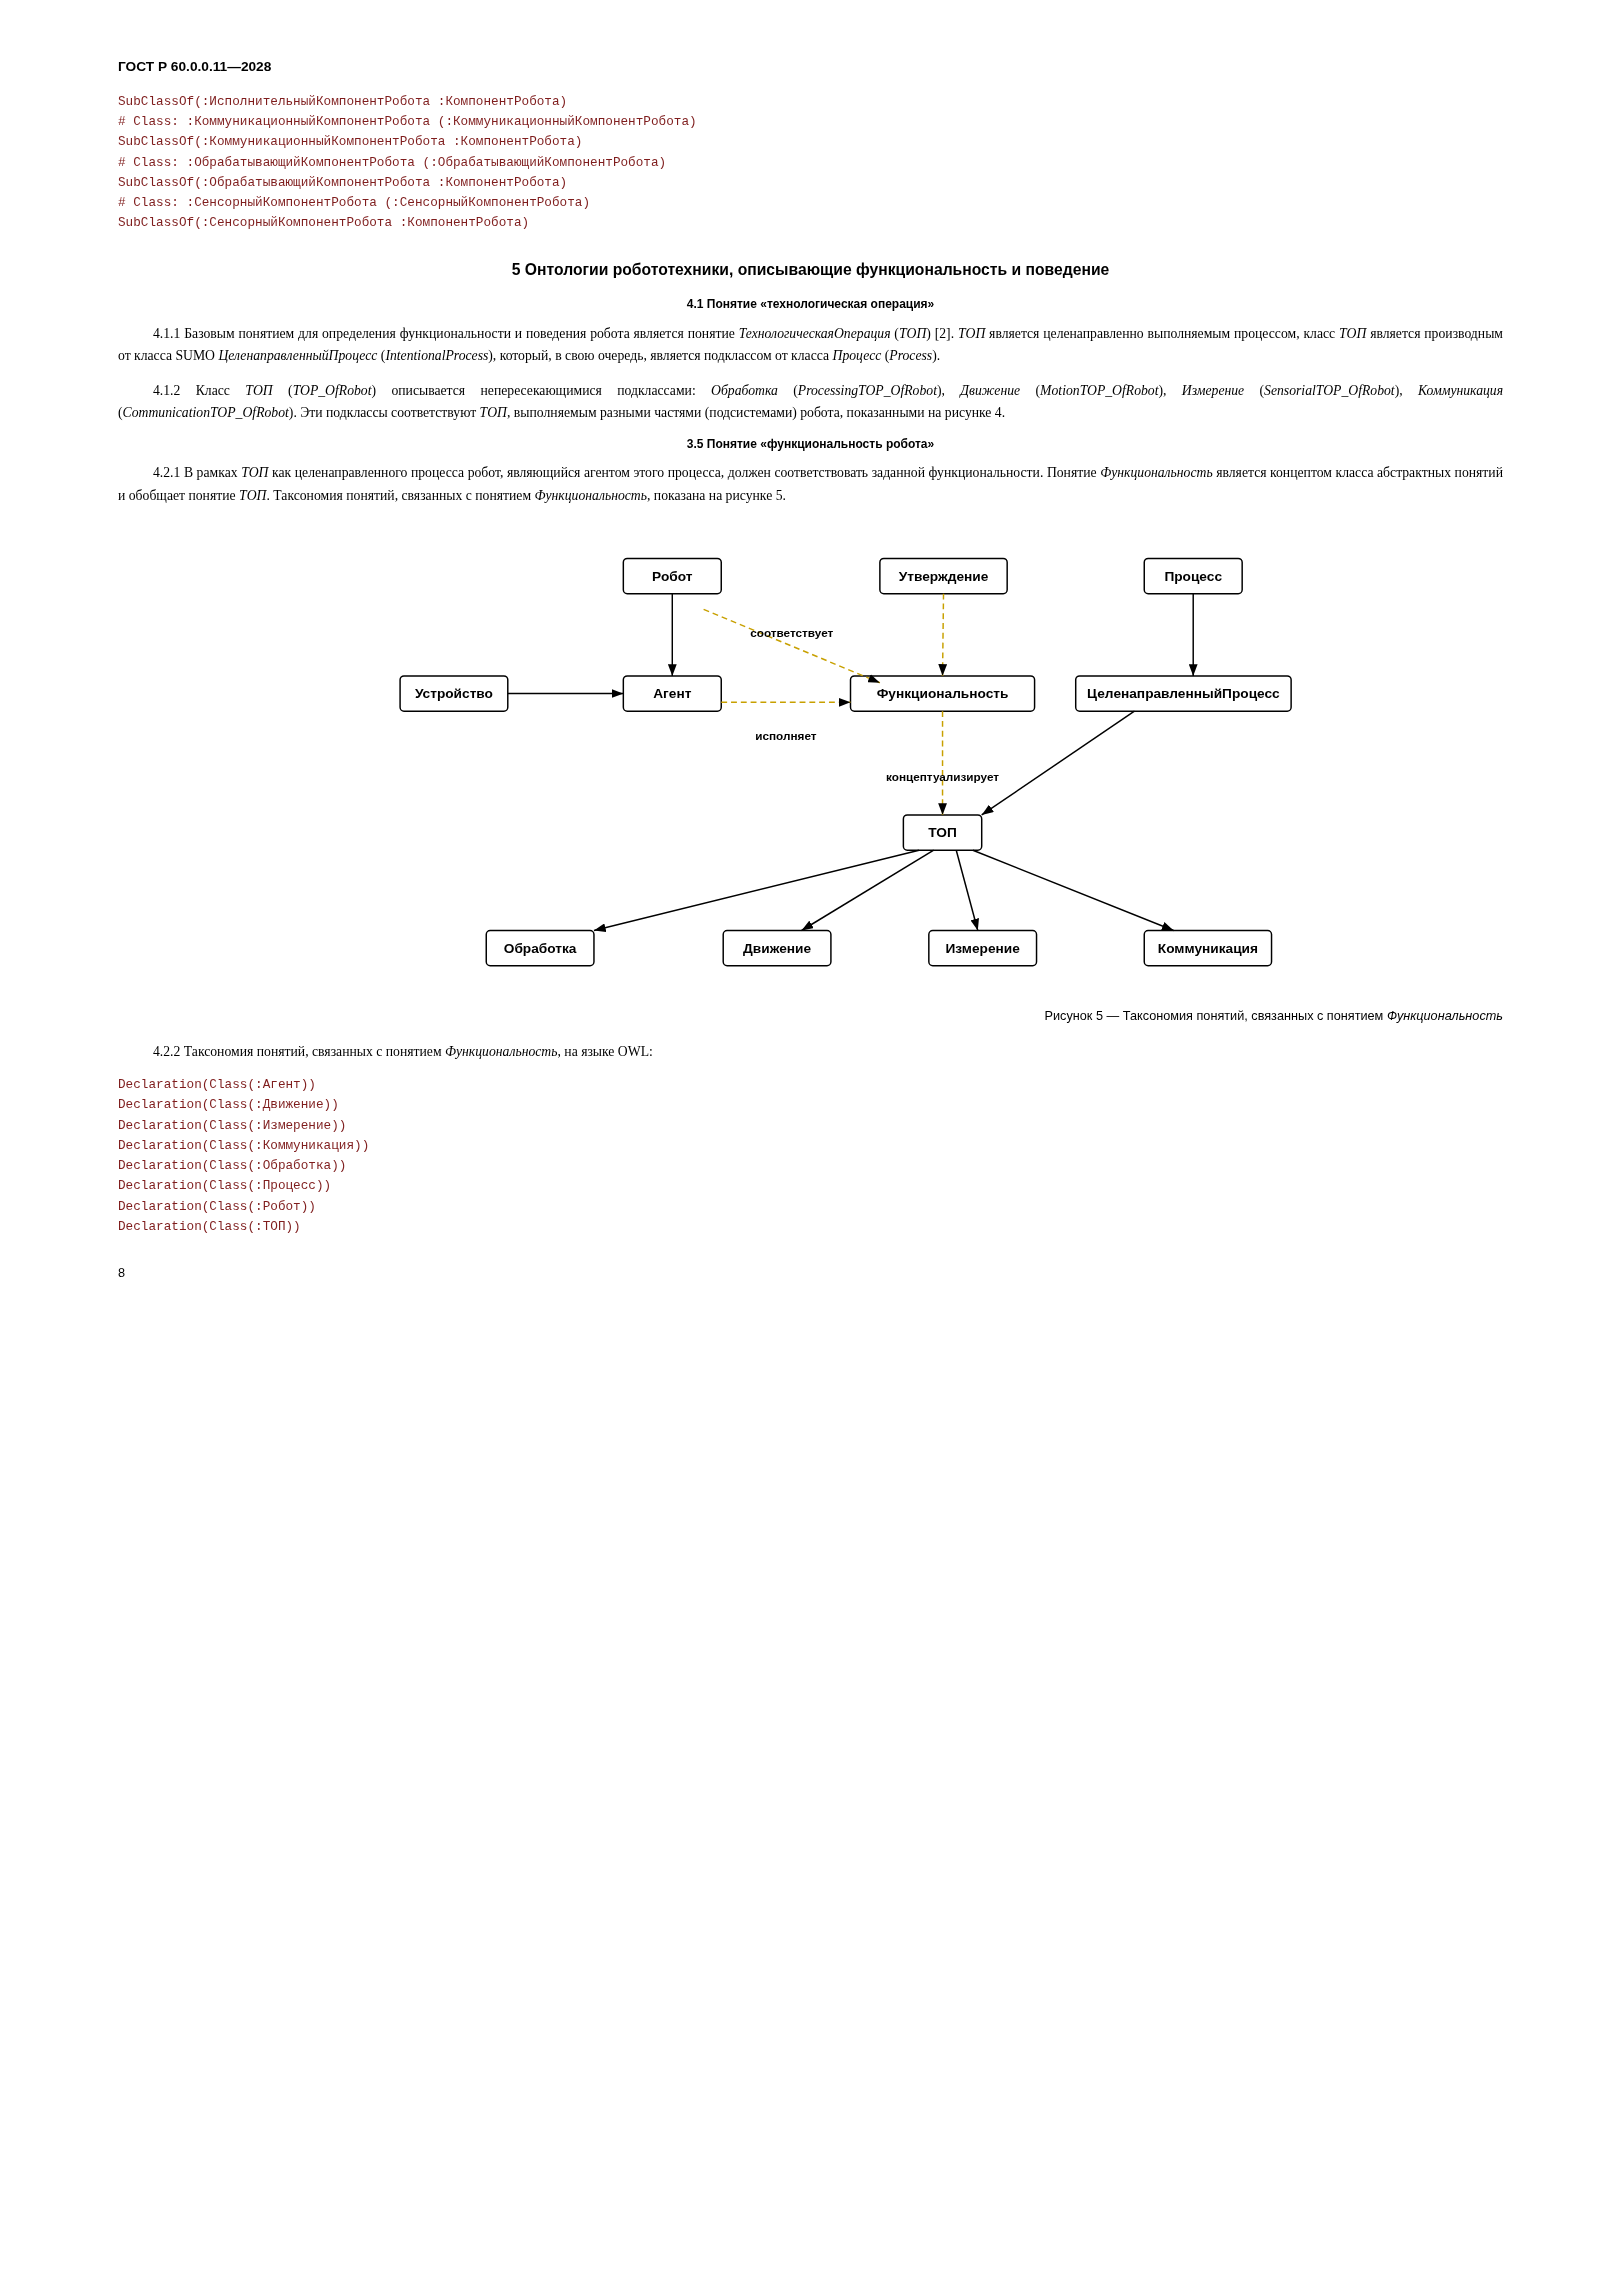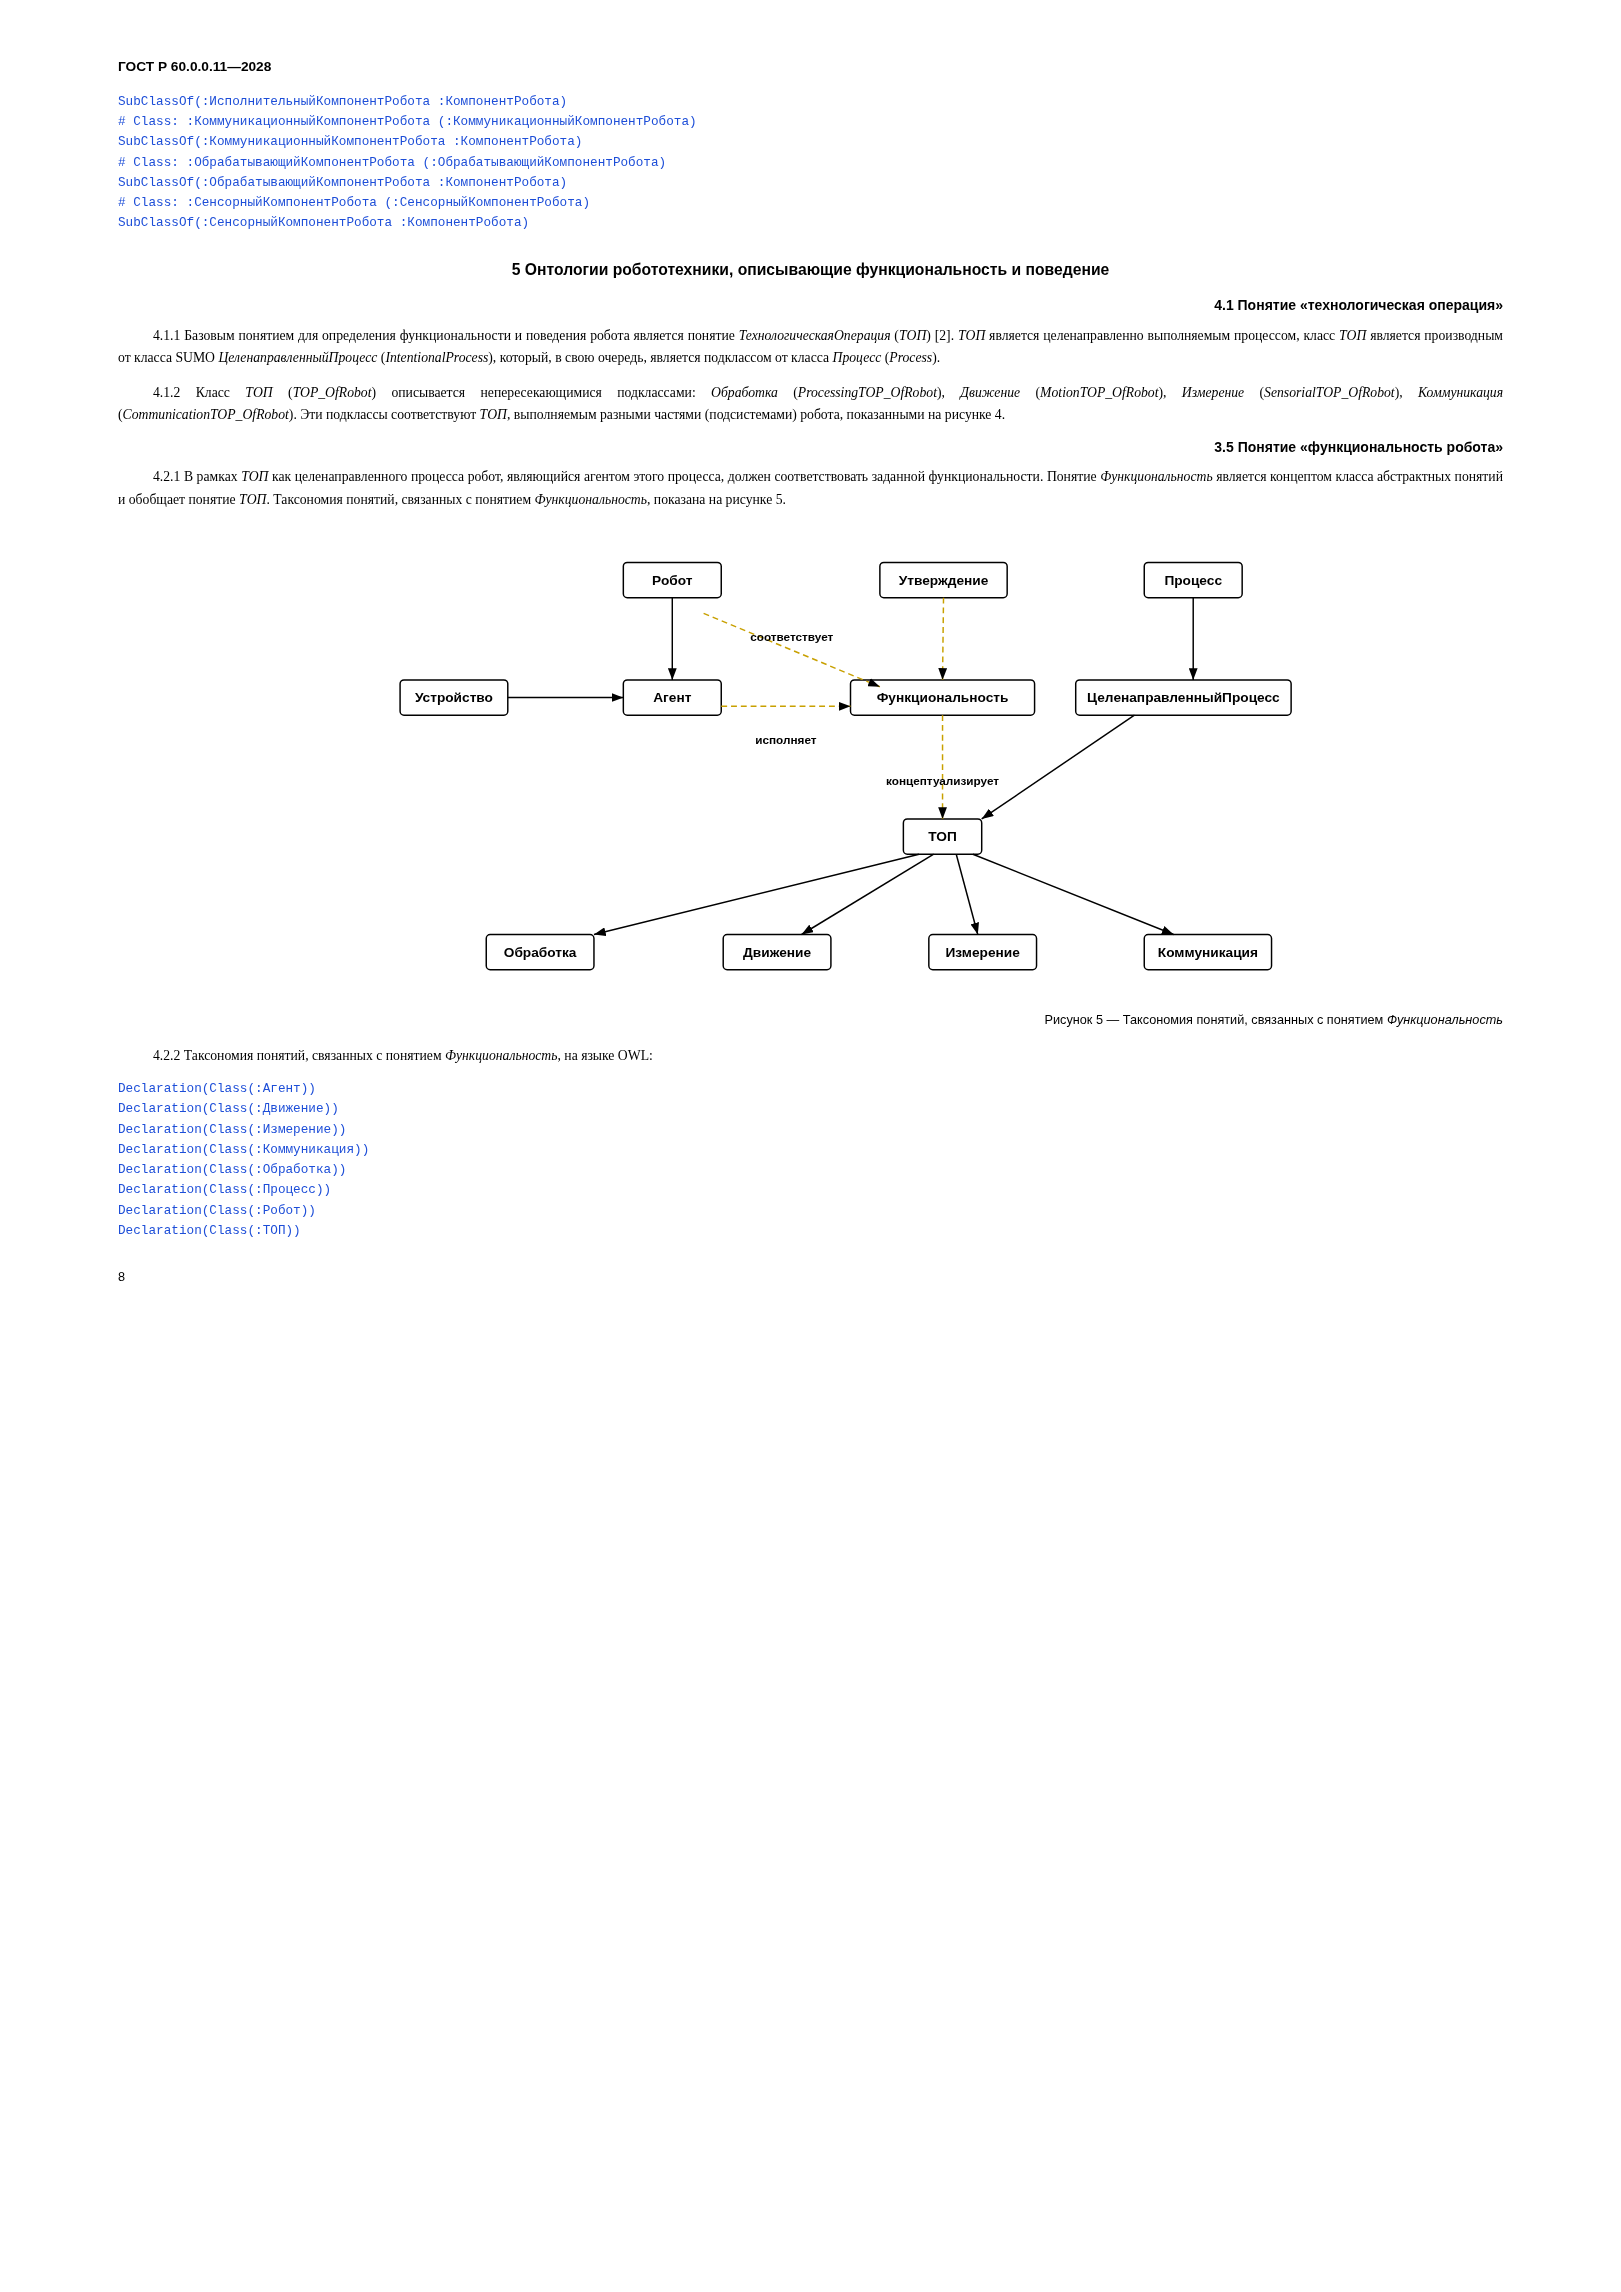--- a/index.html
+++ b/index.html
@@ -17,34 +17,34 @@
       font-size: 13.7px;
       margin-bottom: 17.6px;
       font-family: Arial, sans-serif;
     }
     .code-block {
       font-family: 'Courier New', Courier, monospace;
       font-size: 12.7px;
       line-height: 1.6;
       margin-bottom: 27.4px;
       white-space: pre;
-      color: #1d4ed8;
+      color: #7f1d1d;
     }
     .section-heading {
       font-size: 15.7px;
       font-weight: bold;
       text-align: center;
       margin-bottom: 17.6px;
       margin-top: 9.8px;
       font-family: Arial, sans-serif;
     }
     .subsection-heading {
-      font-size: 14px;
-      font-weight: bold;
-      text-align: right;
+      font-size: 12px;
+      font-weight: bold;
+      text-align: center;
       margin-bottom: 11.8px;
       font-family: Arial, sans-serif;
     }
     .paragraph {
       text-align: justify;
       line-height: 1.65;
       margin-bottom: 11.8px;
       text-indent: 35px;
       font-size: 13.7px;
     }

